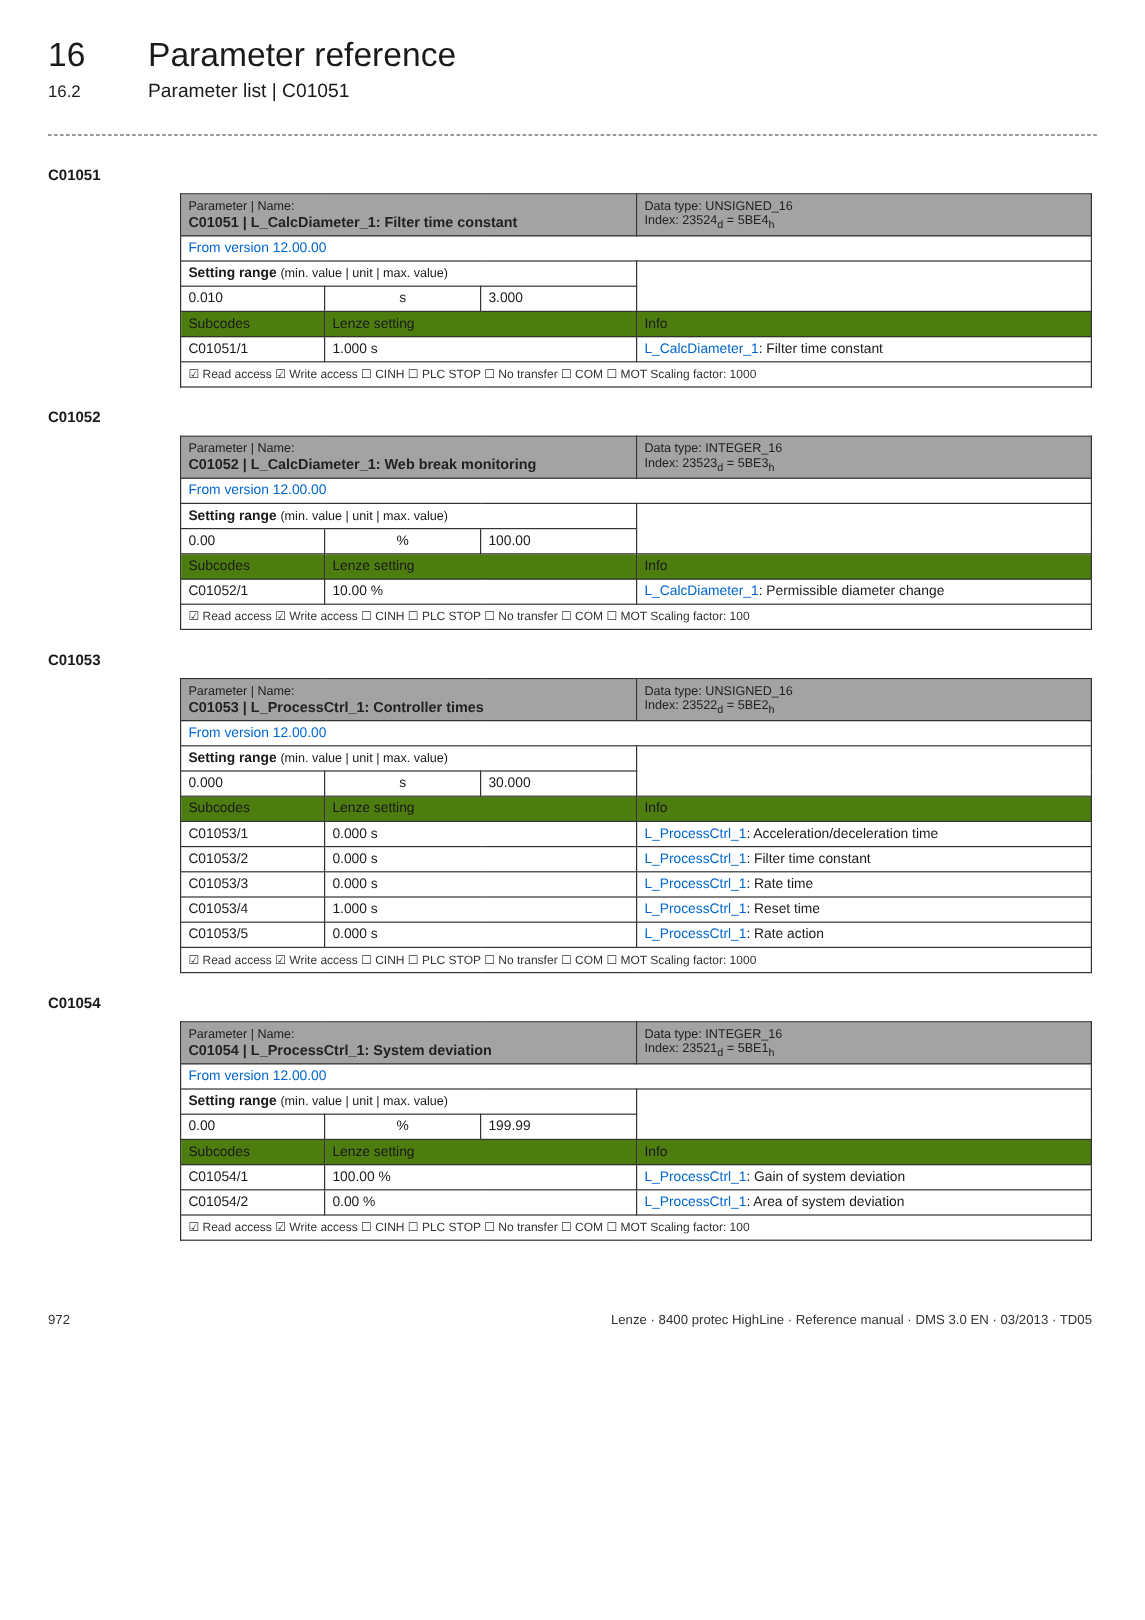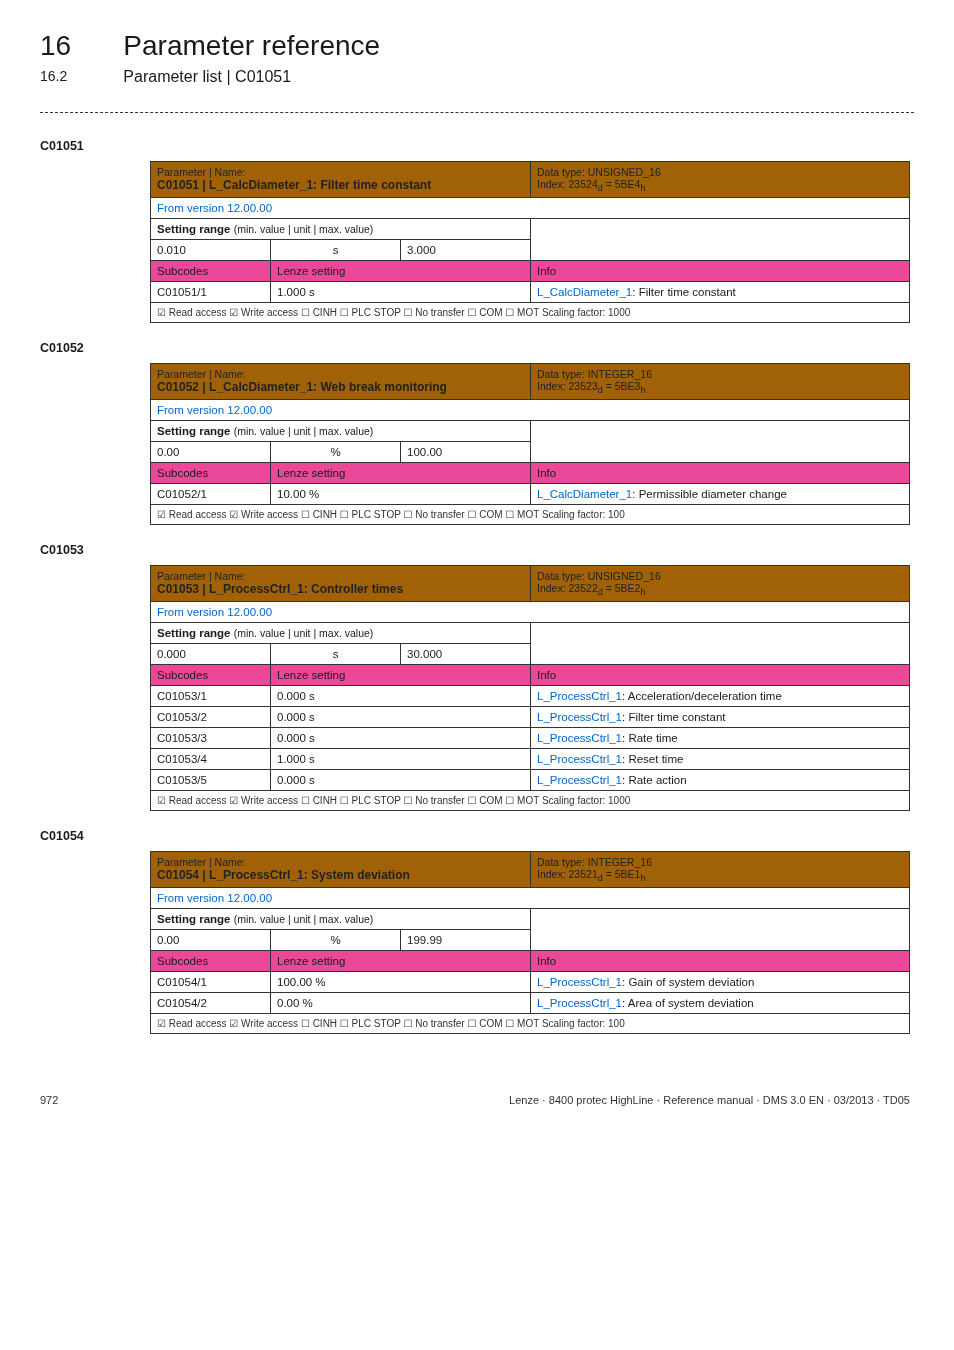--- a/index.html
+++ b/index.html
@@ -53,21 +53,21 @@
     font-size: 11.5px;
   }
   table.param td, table.param th {
     border: 1px solid #333;
     padding: 4px 6px;
     vertical-align: top;
     text-align: left;
     font-weight: normal;
   }
   .hdr-row td {
-    background: #a16207;
+    background: #a3a3a3;
   }
   .hdr-title {
     font-size: 10.5px;
     color: #222;
   }
   .hdr-name {
     font-weight: bold;
     color: #222;
     font-size: 12px;
   }
@@ -84,21 +84,21 @@
     color: #0066cc;
   }
   .setting-range {
     font-weight: bold;
   }
   .setting-range-sub {
     font-weight: normal;
     font-size: 10.5px;
   }
   .subcodes-hdr td, .subcodes-hdr th {
-    background: #ec4899;
+    background: #4d7c0f;
     font-weight: bold;
   }
   .footer-row td {
     font-size: 10px;
     color: #333;
     padding: 3px 6px;
   }
   .page-footer {
     width: 870px;
     margin-top: 60px;

